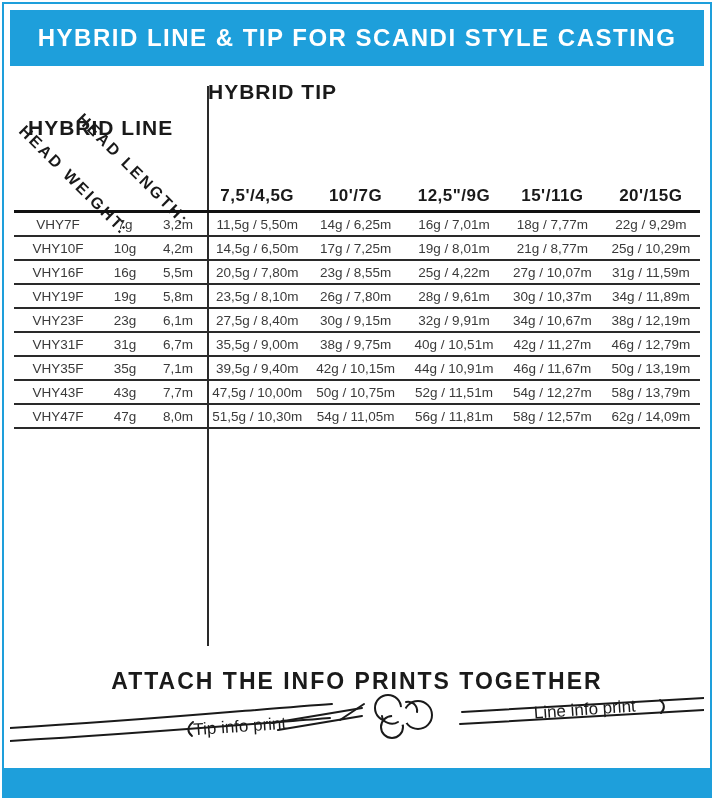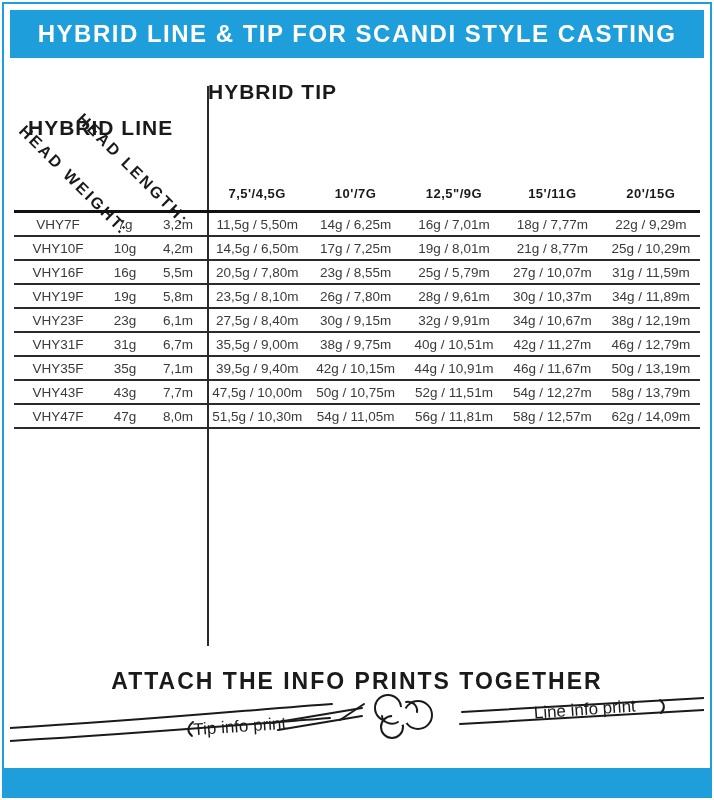--- a/index.html
+++ b/index.html
@@ -6,21 +6,21 @@
   * { margin:0; padding:0; box-sizing:border-box; }
   html,body { background:#fff; }
   .page {
     position:relative; width:714px; height:800px; background:#fff;
     font-family:"Liberation Sans", sans-serif; overflow:hidden;
   }
   .frame {
     position:absolute; inset:2px; border:2px solid var(--accent);
   }
   .banner {
-    position:absolute; left:10px; right:10px; top:10px; height:48px;
+    position:absolute; left:10px; right:10px; top:10px; height:56px;
     background:var(--accent); color:#fff;
     display:flex; align-items:center; justify-content:center;
   }
   .techno {
     font-weight:800; letter-spacing:1.5px; text-transform:uppercase;
   }
   .banner .techno { font-size:24px; white-space:nowrap; }
   .section-headers { position:absolute; top:80px; left:14px; right:14px; height:30px; }
   .line-header {
     position:absolute; left:14px; top:0; font-size:21px; color:var(--ink);
@@ -40,21 +40,21 @@
     color:var(--ink); transform:rotate(45deg); transform-origin:left top;
     white-space:nowrap;
   }
   .diag-weight { left:28px; top:122px; }
   .diag-length { left:86px; top:110px; }
   .col-headers {
     position:absolute; left:208px; right:14px; top:186px; height:24px;
     display:grid; grid-template-columns:repeat(5,1fr); align-items:end;
   }
   .col-h {
-    text-align:center; font-size:13px; font-weight:800; letter-spacing:0.5px;
+    text-align:center; font-size:17px; font-weight:800; letter-spacing:0.5px;
     color:var(--ink); padding-bottom:13px;
   }
   .header-underline {
     position:absolute; left:14px; right:14px; top:210px; height:3px; background:#111;
   }
   .table-body { position:absolute; left:14px; right:14px; top:213px; }
   .trow {
     display:grid; grid-template-columns:88px 46px 60px repeat(5,1fr);
     height:24px; align-items:center; border-bottom:2px solid #2a2a2a;
   }
@@ -124,21 +124,21 @@
         <div class="tcell">19g / 8,01m</div>
         <div class="tcell">21g / 8,77m</div>
         <div class="tcell">25g / 10,29m</div>
       </div>
       <div class="trow">
         <div class="tcell">VHY16F</div>
         <div class="tcell">16g</div>
         <div class="tcell">5,5m</div>
         <div class="tcell">20,5g / 7,80m</div>
         <div class="tcell">23g / 8,55m</div>
-        <div class="tcell">25g / 5,79m</div>
+        <div class="tcell">25g / 4,22m</div>
         <div class="tcell">27g / 10,07m</div>
         <div class="tcell">31g / 11,59m</div>
       </div>
       <div class="trow">
         <div class="tcell">VHY19F</div>
         <div class="tcell">19g</div>
         <div class="tcell">5,8m</div>
         <div class="tcell">23,5g / 8,10m</div>
         <div class="tcell">26g / 7,80m</div>
         <div class="tcell">28g / 9,61m</div>

